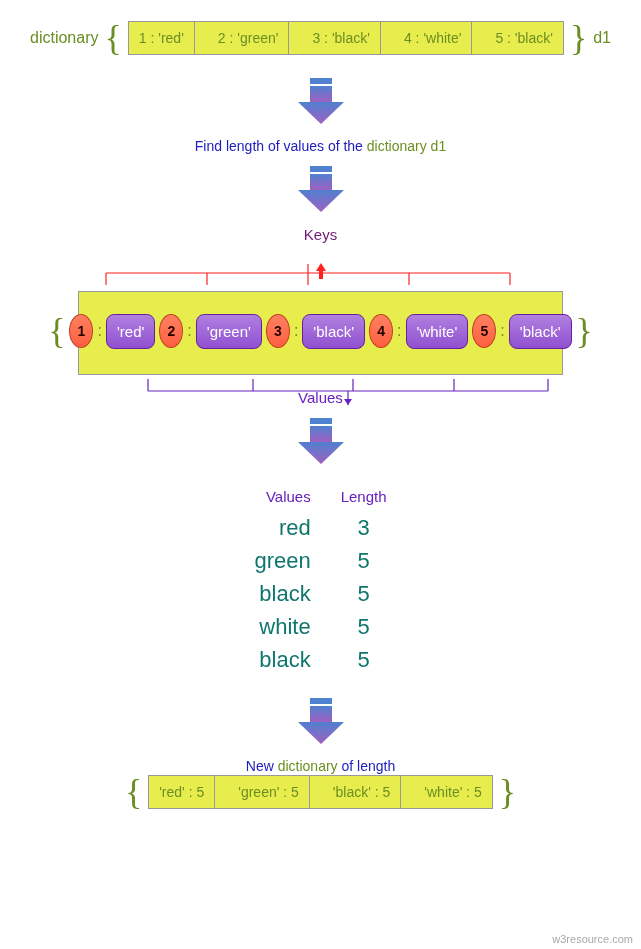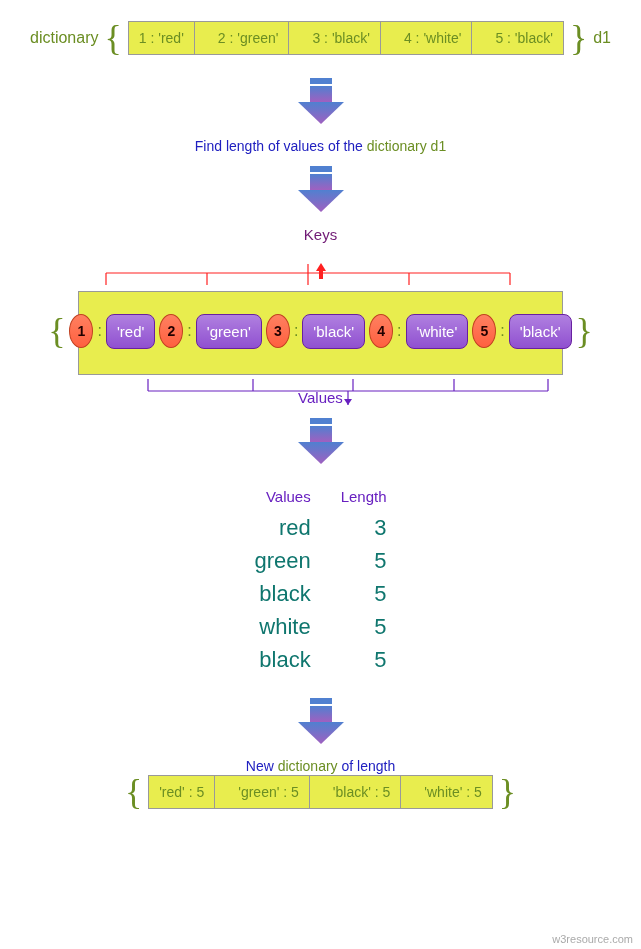--- a/index.html
+++ b/index.html
@@ -27,21 +27,21 @@
 .key-oval { background: linear-gradient(#ff8060, #ff6040); border: 1.5px solid #c04020; border-radius: 50%; width: 24px; height: 34px; display: flex; align-items: center; justify-content: center; color: #200; font-size: 14px; font-weight: bold; }
 .val-box { background: linear-gradient(#b080e0, #9050d0); border: 1.5px solid #6820a0; border-radius: 8px; padding: 8px 10px; color: #fff; font-size: 15px; }
 .kv-bg { position: absolute; top: 4px; bottom: 4px; left: 30px; right: 30px; background: #e8ed4e; z-index: 0; border: 1px solid #999; }
 
 .connector-svg { position: absolute; left: 0; right: 0; z-index: 1; }
 .keys-connector { top: -26px; height: 30px; }
 .values-connector { bottom: -30px; height: 34px; }
 
 .table-section { margin: 10px 0; }
 .vl-table { display: flex; gap: 30px; }
-.vl-col { display: flex; flex-direction: column; align-items: flex-end; }
+.vl-col { display: flex; flex-direction: column; align-items: center; }
 .vl-header { color: #6820c0; font-size: 15px; margin-bottom: 6px; }
 .vl-cell { color: #0f766e; font-size: 22px; line-height: 1.5; }
 
 .watermark { position: absolute; right: 8px; bottom: 4px; color: #aaa; font-size: 11px; }
 </style>
 </head>
 <body>
 
 <div class="container">
 

